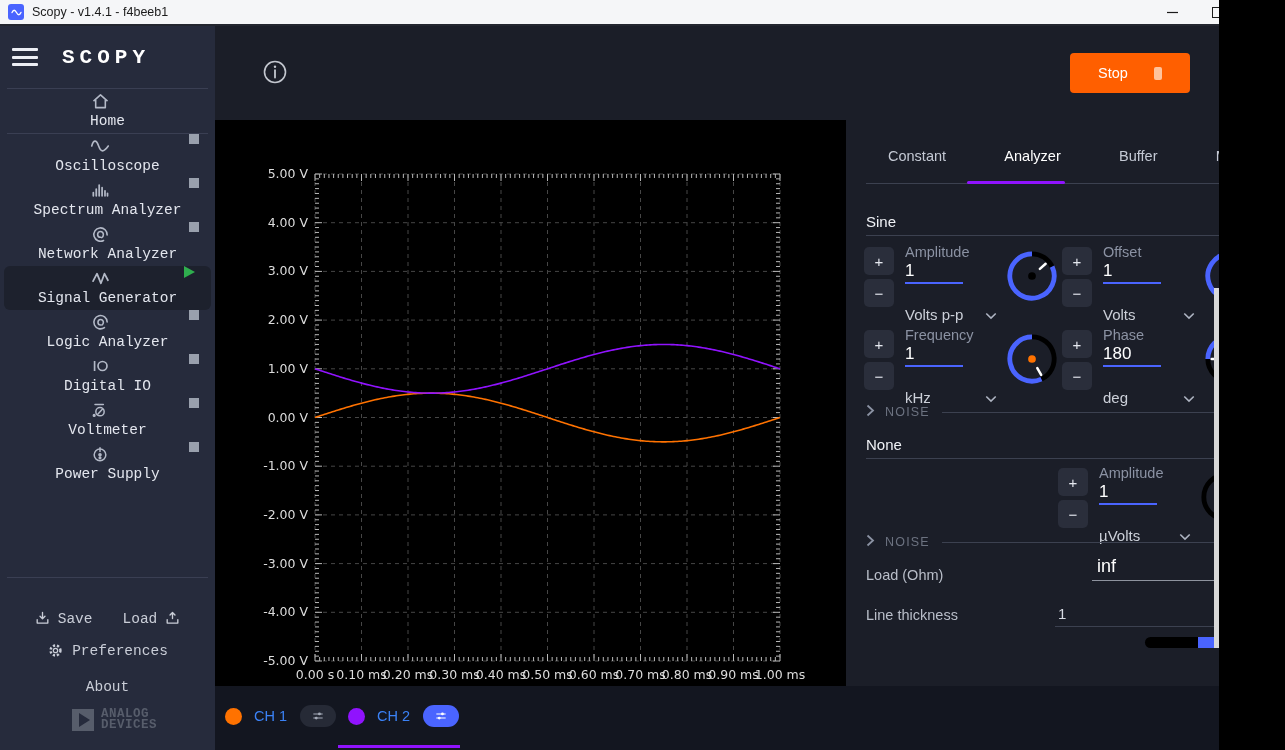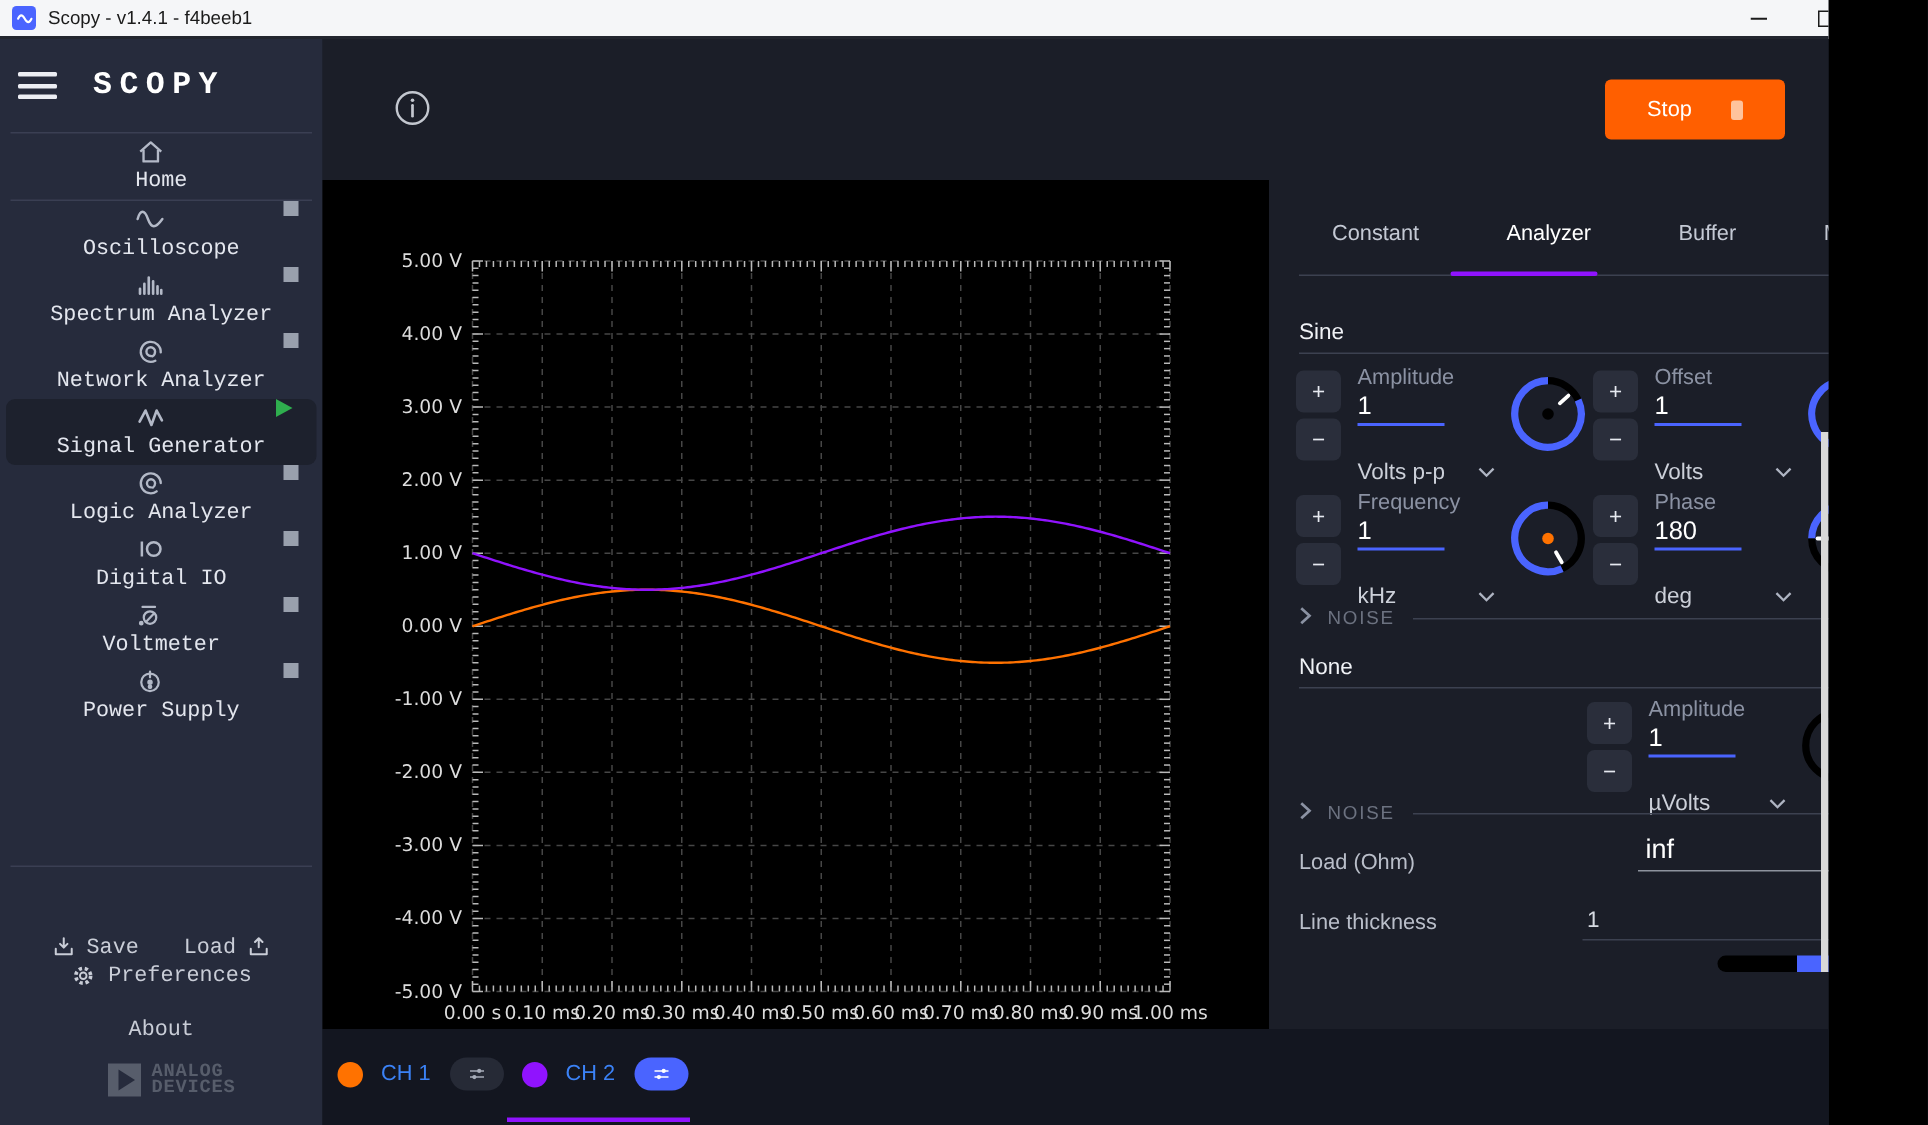--- a/index.html
+++ b/index.html
@@ -26,21 +26,21 @@
   .side-item.active{background:#1d212d;border-radius:6px;margin:0 4px;padding:0 11px;}
   .s-icon{width:24px;height:24px;margin-right:15px;color:#b3b9c7;flex:0 0 auto;display:flex;align-items:center;justify-content:center;}
   .s-label{font-size:14.5px;color:#e3e6ee;white-space:nowrap;}
   .ind{position:absolute;right:16px;}
   .ind-square{width:10px;height:10px;background:#99a0ad;}
   .ind-play{width:0;height:0;border-left:11px solid #2fae4e;border-top:6px solid transparent;border-bottom:6px solid transparent;}
   .side-footer{position:absolute;left:0;right:0;bottom:0;height:173px;}
   .fdiv{position:absolute;top:0;left:7px;right:7px;height:1px;background:#3a3f53;}
   .saveload{position:absolute;top:33px;left:0;right:0;display:flex;justify-content:center;gap:30px;
             color:#c9cdd7;font-size:14.5px;}
-  .saveload .sl{display:flex;align-items:center;gap:7px;cursor:pointer;margin-top:13px;}
+  .saveload .sl{display:flex;align-items:center;gap:7px;cursor:pointer;}
   .prefs{position:absolute;top:65px;left:0;right:0;display:flex;justify-content:center;align-items:center;gap:8px;
          color:#c9cdd7;font-size:14.5px;cursor:pointer;}
   .about{position:absolute;top:102px;left:0;right:0;text-align:center;color:#c9cdd7;font-size:14.5px;cursor:pointer;}
   .adi{position:absolute;top:132px;left:0;right:0;display:flex;justify-content:center;align-items:center;gap:7px;color:#575d6b;padding-left:14px;}
   .adi-box{width:22px;height:22px;background:#575d6b;display:flex;align-items:center;justify-content:center;}
   .adi-tri{width:0;height:0;border-left:11px solid #262b3c;border-top:7px solid transparent;border-bottom:7px solid transparent;margin-left:4px;}
   .adi-text{font-size:12.5px;font-weight:bold;line-height:11px;letter-spacing:.5px;}
 
   
   .main{position:absolute;left:215px;top:26px;width:1070px;height:724px;background:#1b1e28;}

